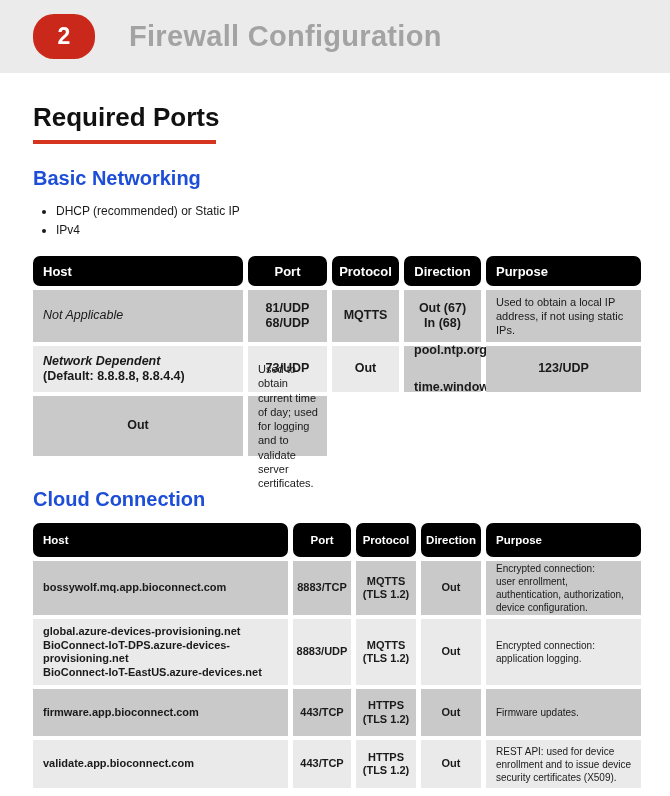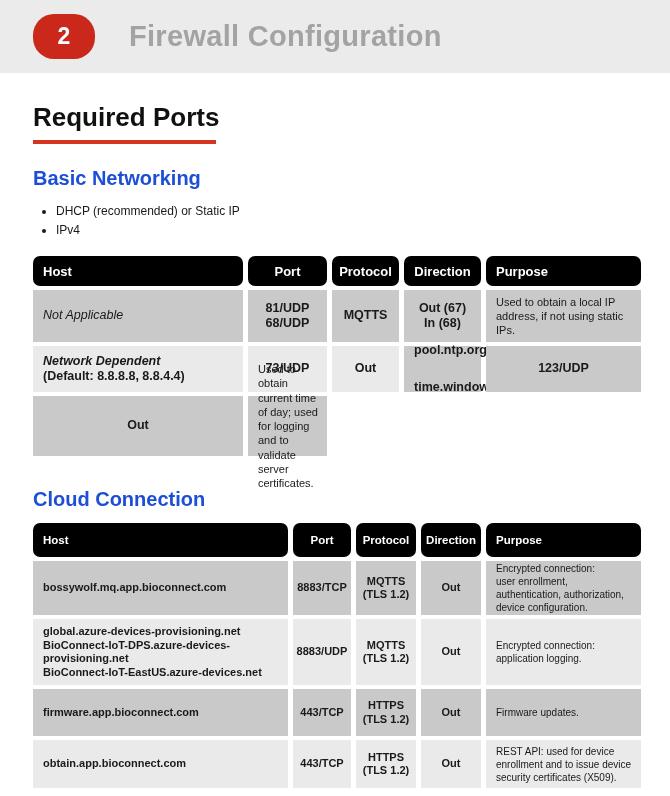--- a/index.html
+++ b/index.html
@@ -181,21 +181,21 @@
       <div>(TLS 1.2)</div>
     </div>
     <div class="cell body dark center bold">
       <div>Out</div>
     </div>
     <div class="cell body dark left purpose">
       <div>Firmware updates.</div>
     </div>
 
     <div class="cell body light left">
-      <div class="bold">obtain.app.bioconnect.com</div>
+      <div class="bold">validate.app.bioconnect.com</div>
     </div>
     <div class="cell body light center bold">
       <div>443/TCP</div>
     </div>
     <div class="cell body light center bold">
       <div>HTTPS</div>
       <div>(TLS 1.2)</div>
     </div>
     <div class="cell body light center bold">
       <div>Out</div>

